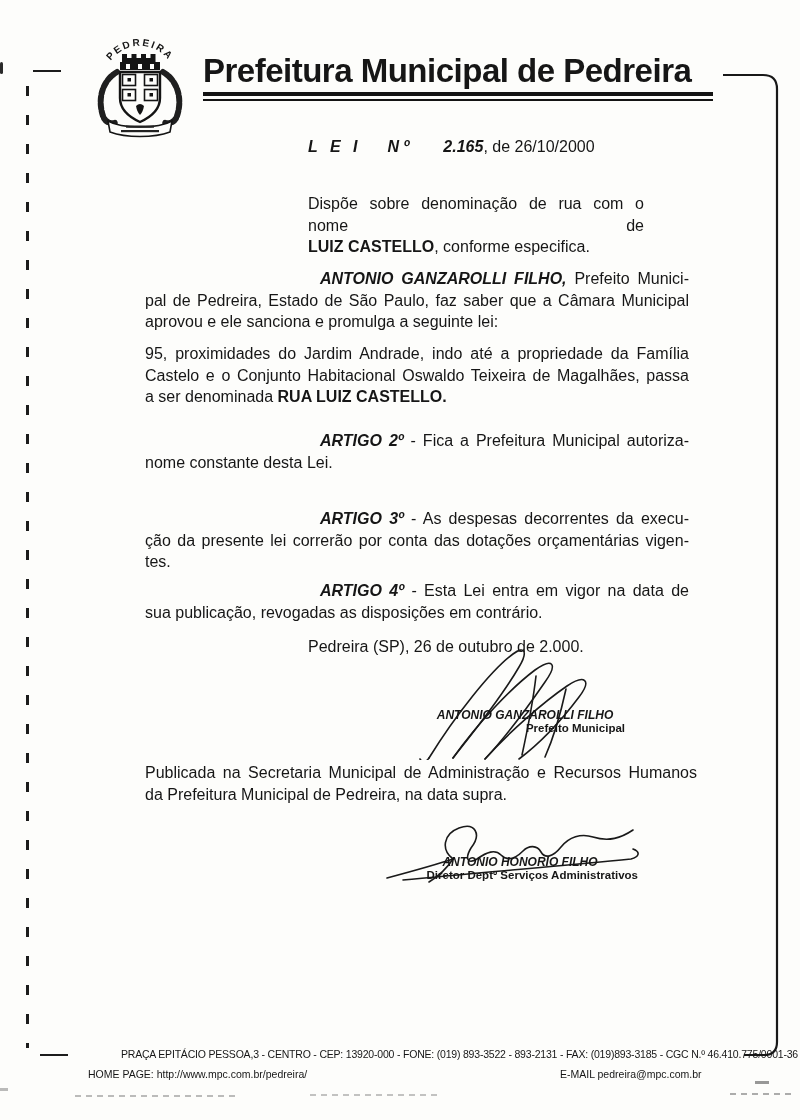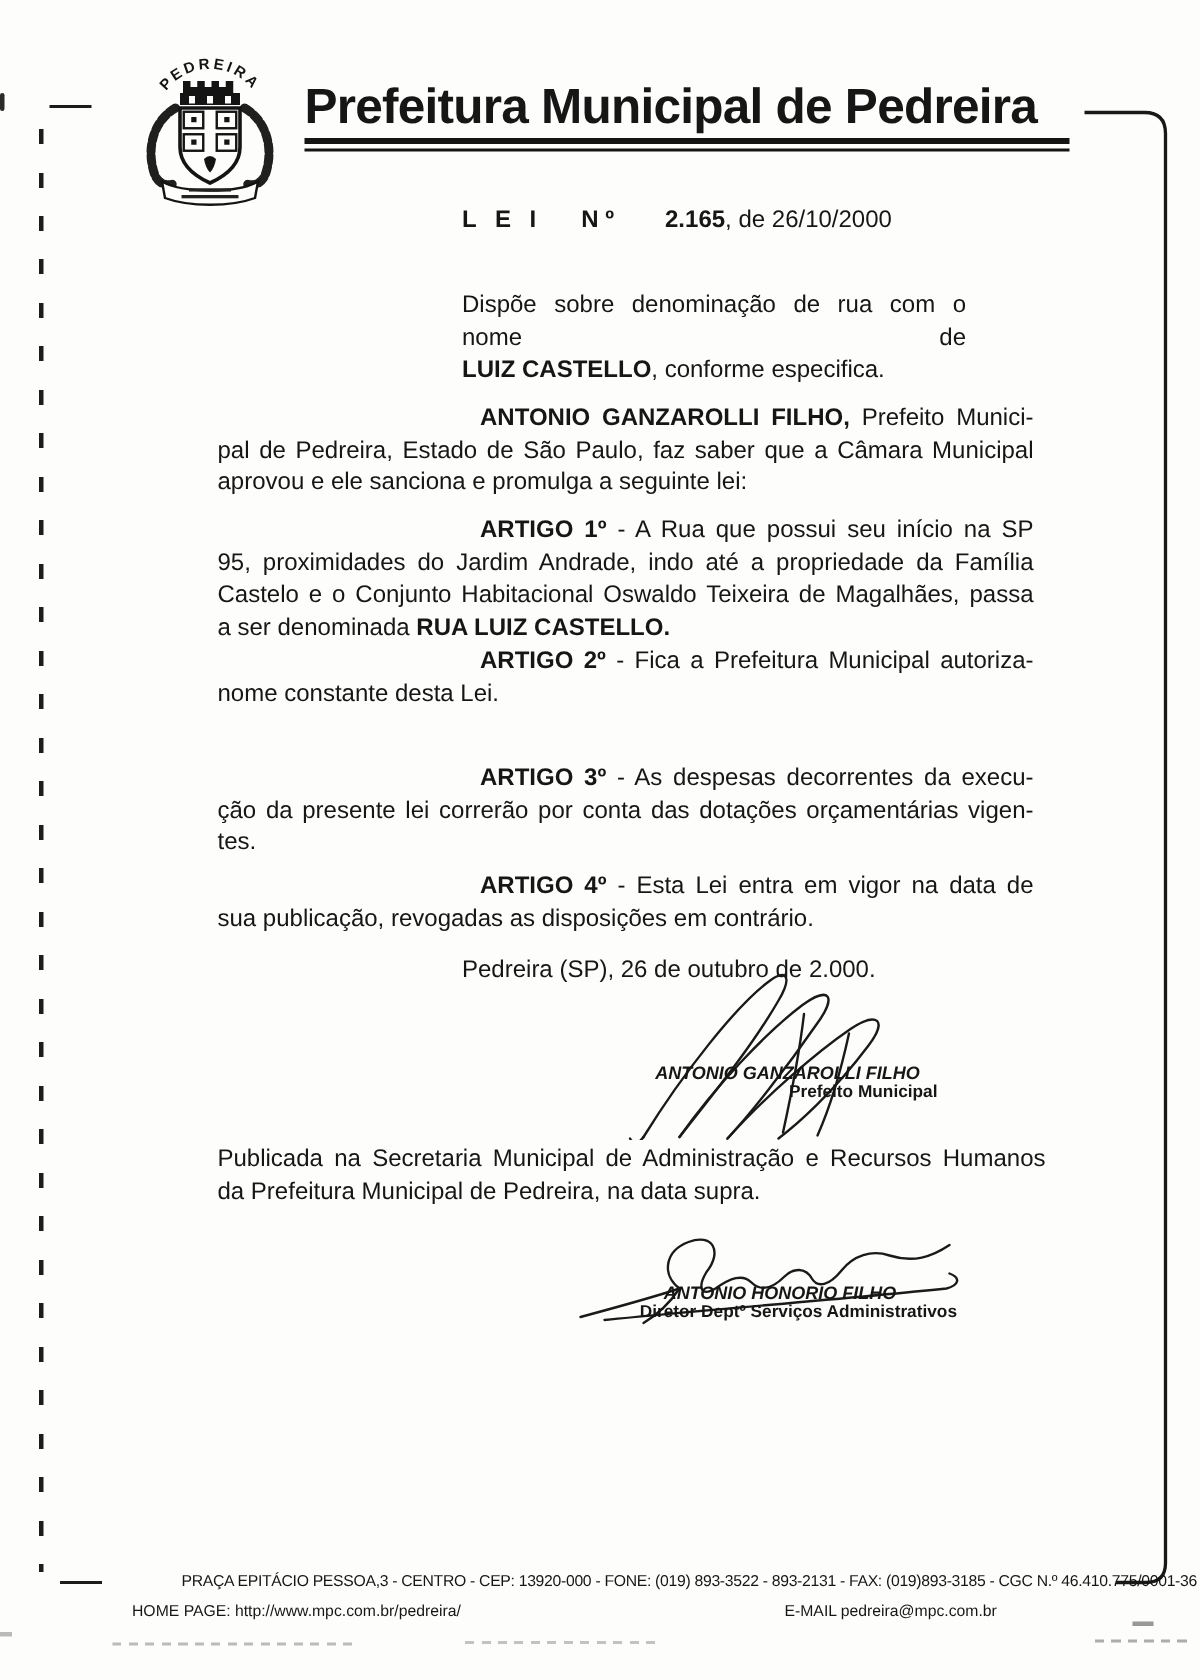--- a/index.html
+++ b/index.html
@@ -24,38 +24,38 @@
   .coat{left:90px;top:26px;width:100px;height:112px;}
   .doc-title{
     left:203px;top:52px;width:515px;
     font-size:33px;font-weight:bold;letter-spacing:-0.5px;white-space:nowrap;
   }
   .rule-thick{left:203px;top:92px;width:510px;height:4px;background:#141414;}
   .rule-thin{left:203px;top:99px;width:510px;height:2px;background:#141414;}
   .subtitle{left:203px;top:103px;width:510px;text-align:center;font-size:15px;letter-spacing:0.5px;}
   
   .lawline{left:308px;top:136px;font-size:16px;white-space:nowrap;}
-  .bi{font-weight:bold;}
+  .bi{font-weight:bold;font-style:italic;}
   .law-label{letter-spacing:4px;margin-right:26px;}
   .law-no{margin-right:34px;}
   
   .bodytxt{font-size:16px;line-height:21.6px;}
   .para{left:145px;width:544px;}
   .jl{text-align:justify;text-align-last:justify;}
   .indent{padding-left:175px;}
   .summary{left:308px;width:336px;top:193px;}
   .dateline{left:308px;top:636px;}
   .sig-name{font-size:12px;font-weight:bold;font-style:italic;text-align:center;white-space:nowrap;}
   .sig-title{font-size:11.5px;font-weight:bold;text-align:right;white-space:nowrap;}
   .sig-svg path{fill:none;stroke:#1a1a1a;stroke-width:1.6;stroke-linecap:round;}
   .pub{left:145px;width:552px;top:762px;}
   
   .footer1{left:80px;top:1048px;width:660px;text-align:center;font-size:10.5px;letter-spacing:-0.2px;white-space:nowrap;padding-left:41px;}
   .footer2a{left:88px;top:1068px;font-size:10.5px;white-space:nowrap;}
-  .footer2b{left:523px;top:1068px;font-size:10.5px;white-space:nowrap;}
+  .footer2b{left:560px;top:1068px;font-size:10.5px;white-space:nowrap;}
 </style>
 </head>
 <body>
 
 <div class="page">
 
   <div class="abs binding-dashes"></div>
   <div class="abs tl-line"></div>
   <div class="abs tl-tick"></div>
   <svg class="abs frame-svg" viewBox="0 0 800 1120">
@@ -117,21 +117,20 @@
     <div><b>LUIZ CASTELLO</b><span>, conforme especifica.</span></div>
   </div>
 
   <div class="abs para bodytxt" style="top:268px">
     <div class="jl indent"><span class="bi">ANTONIO GANZAROLLI FILHO,</span><span> Prefeito Munici-</span></div>
     <div class="jl">pal de Pedreira, Estado de São Paulo, faz saber que a Câmara Municipal</div>
     <div>aprovou e ele sanciona e promulga a seguinte lei:</div>
   </div>
 
   <div class="abs para bodytxt" style="top:343px">
-    <div class="jl indent"><span class="bi">ARTIGO 1º</span><span> - A Rua que possui seu início na SP</span></div>
     <div class="jl">95, proximidades do Jardim Andrade, indo até a propriedade da Família</div>
     <div class="jl">Castelo e o Conjunto Habitacional Oswaldo Teixeira de Magalhães, passa</div>
     <div><span>a ser denominada </span><b>RUA LUIZ CASTELLO.</b></div>
   </div>
 
   <div class="abs para bodytxt" style="top:430px">
     <div class="jl indent"><span class="bi">ARTIGO 2º</span><span> - Fica a Prefeitura Municipal autoriza-</span></div>
     <div>nome constante desta Lei.</div>
   </div>
 

